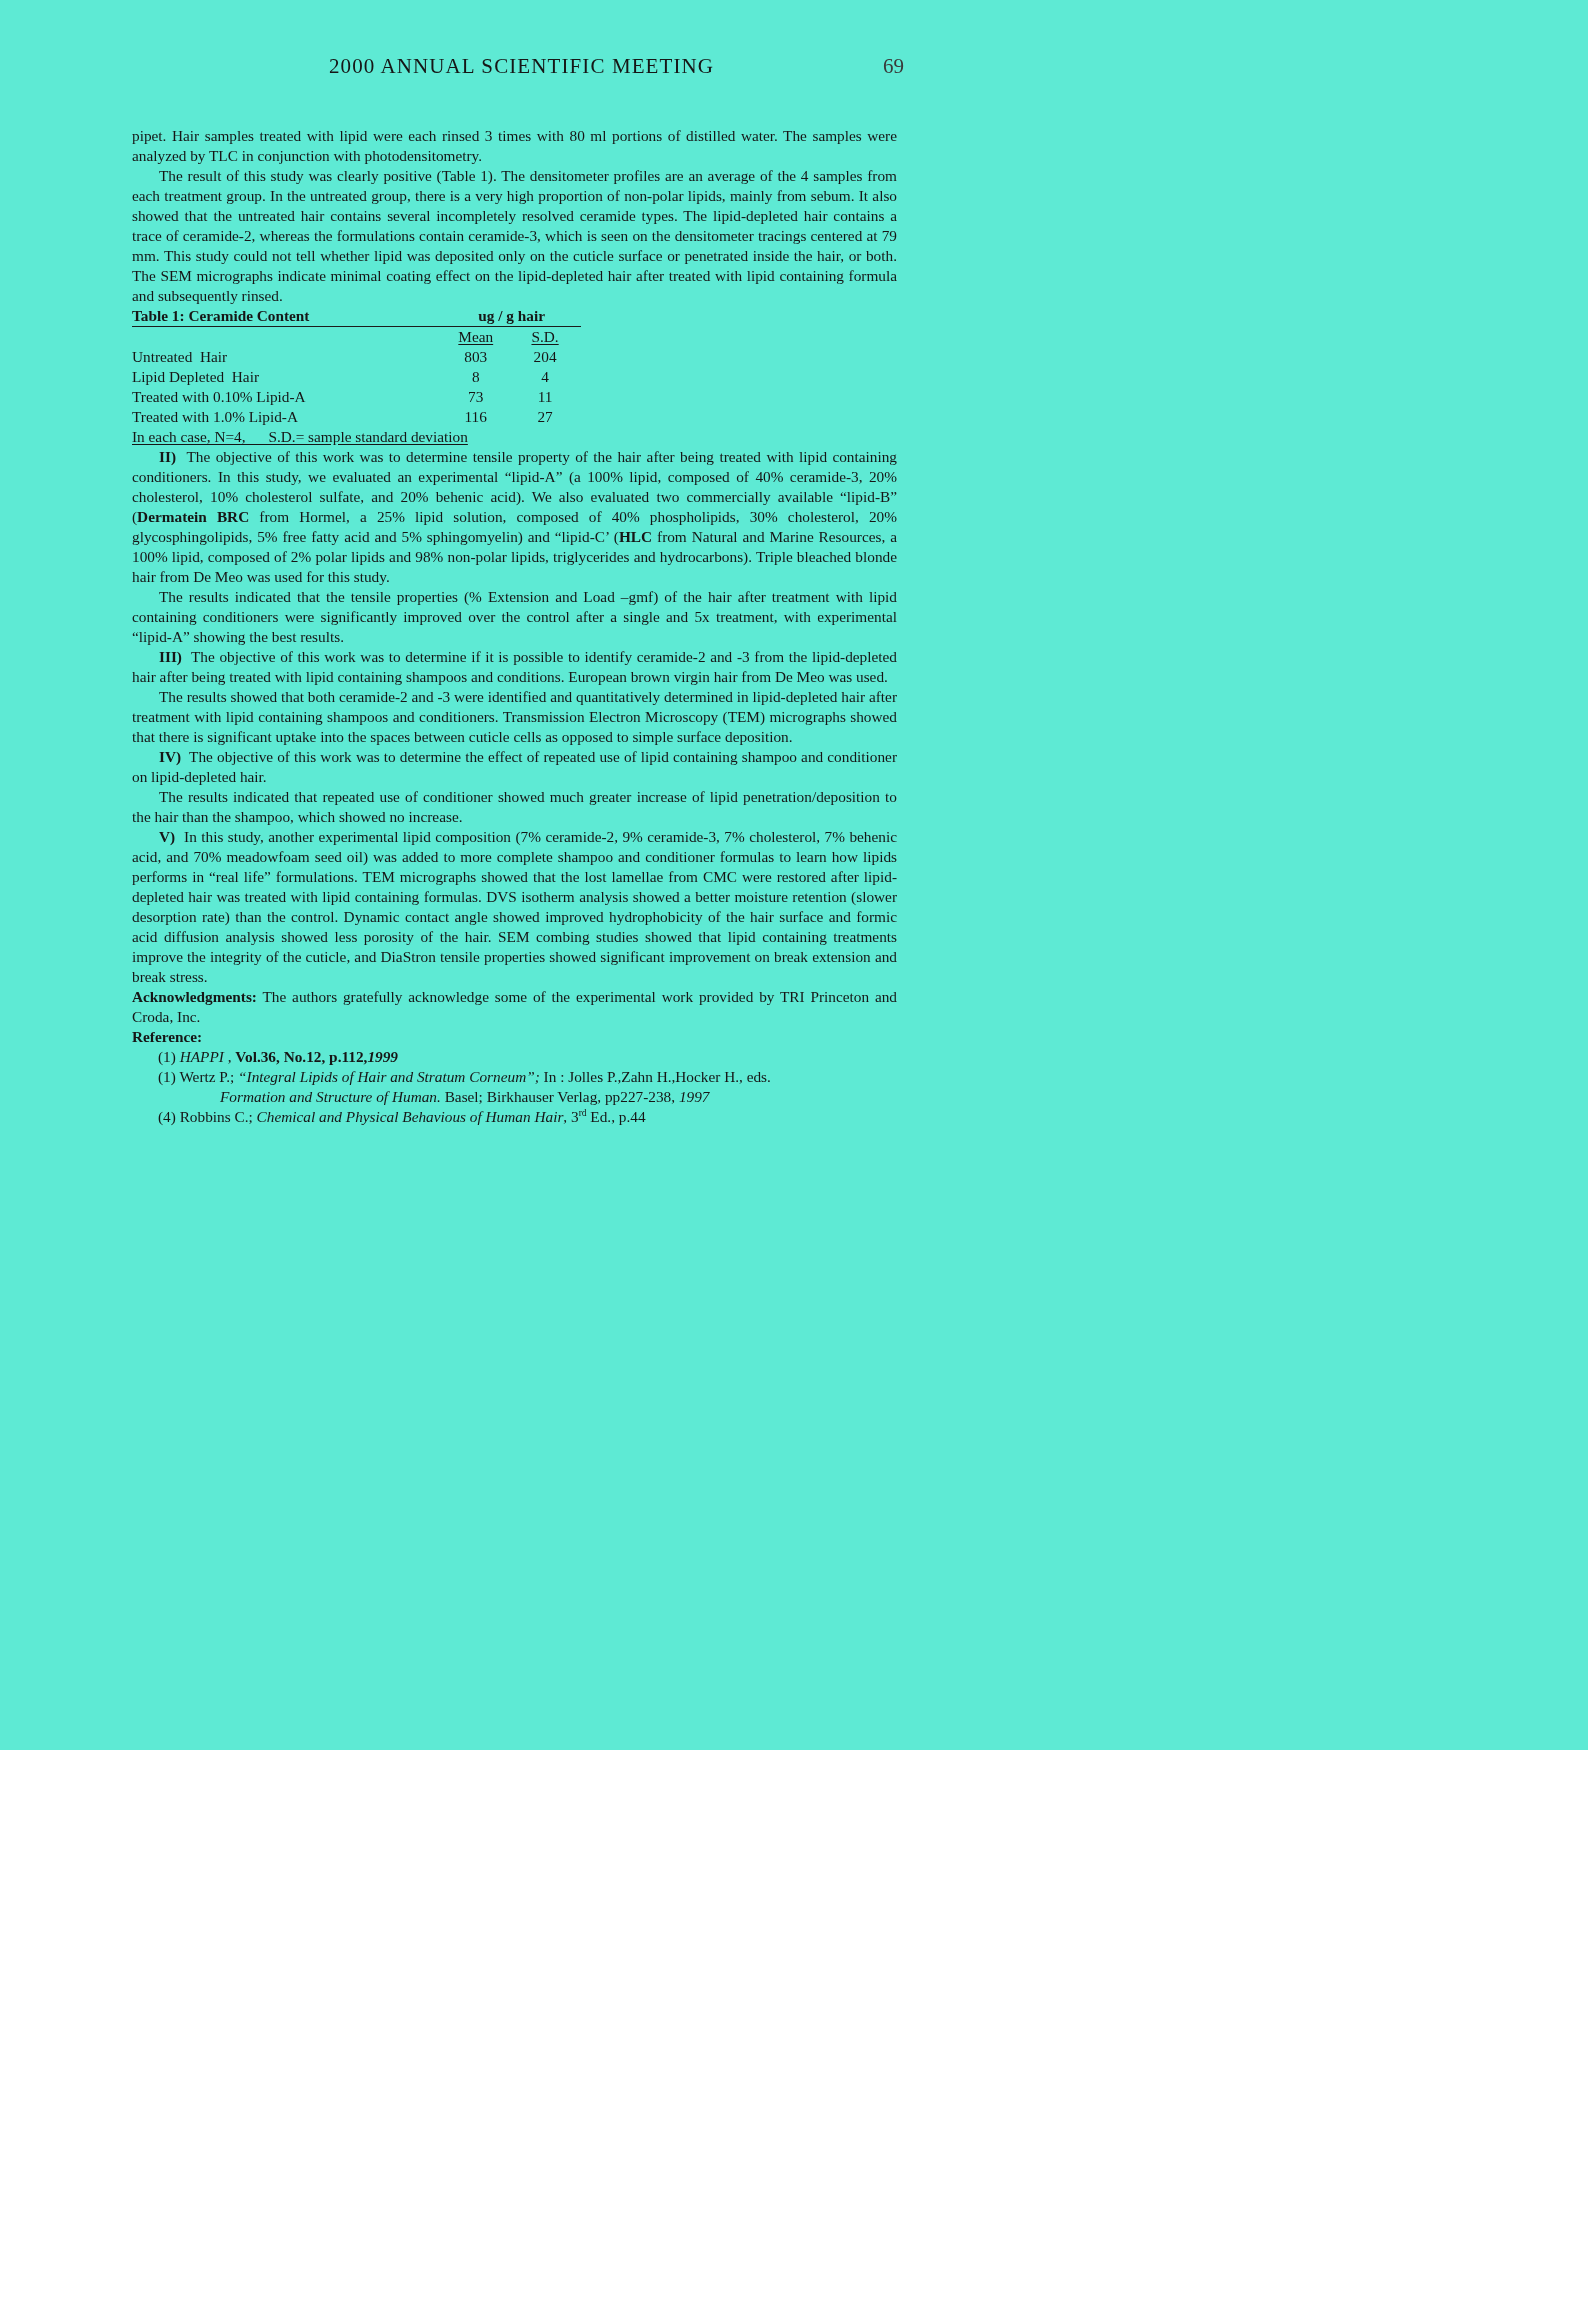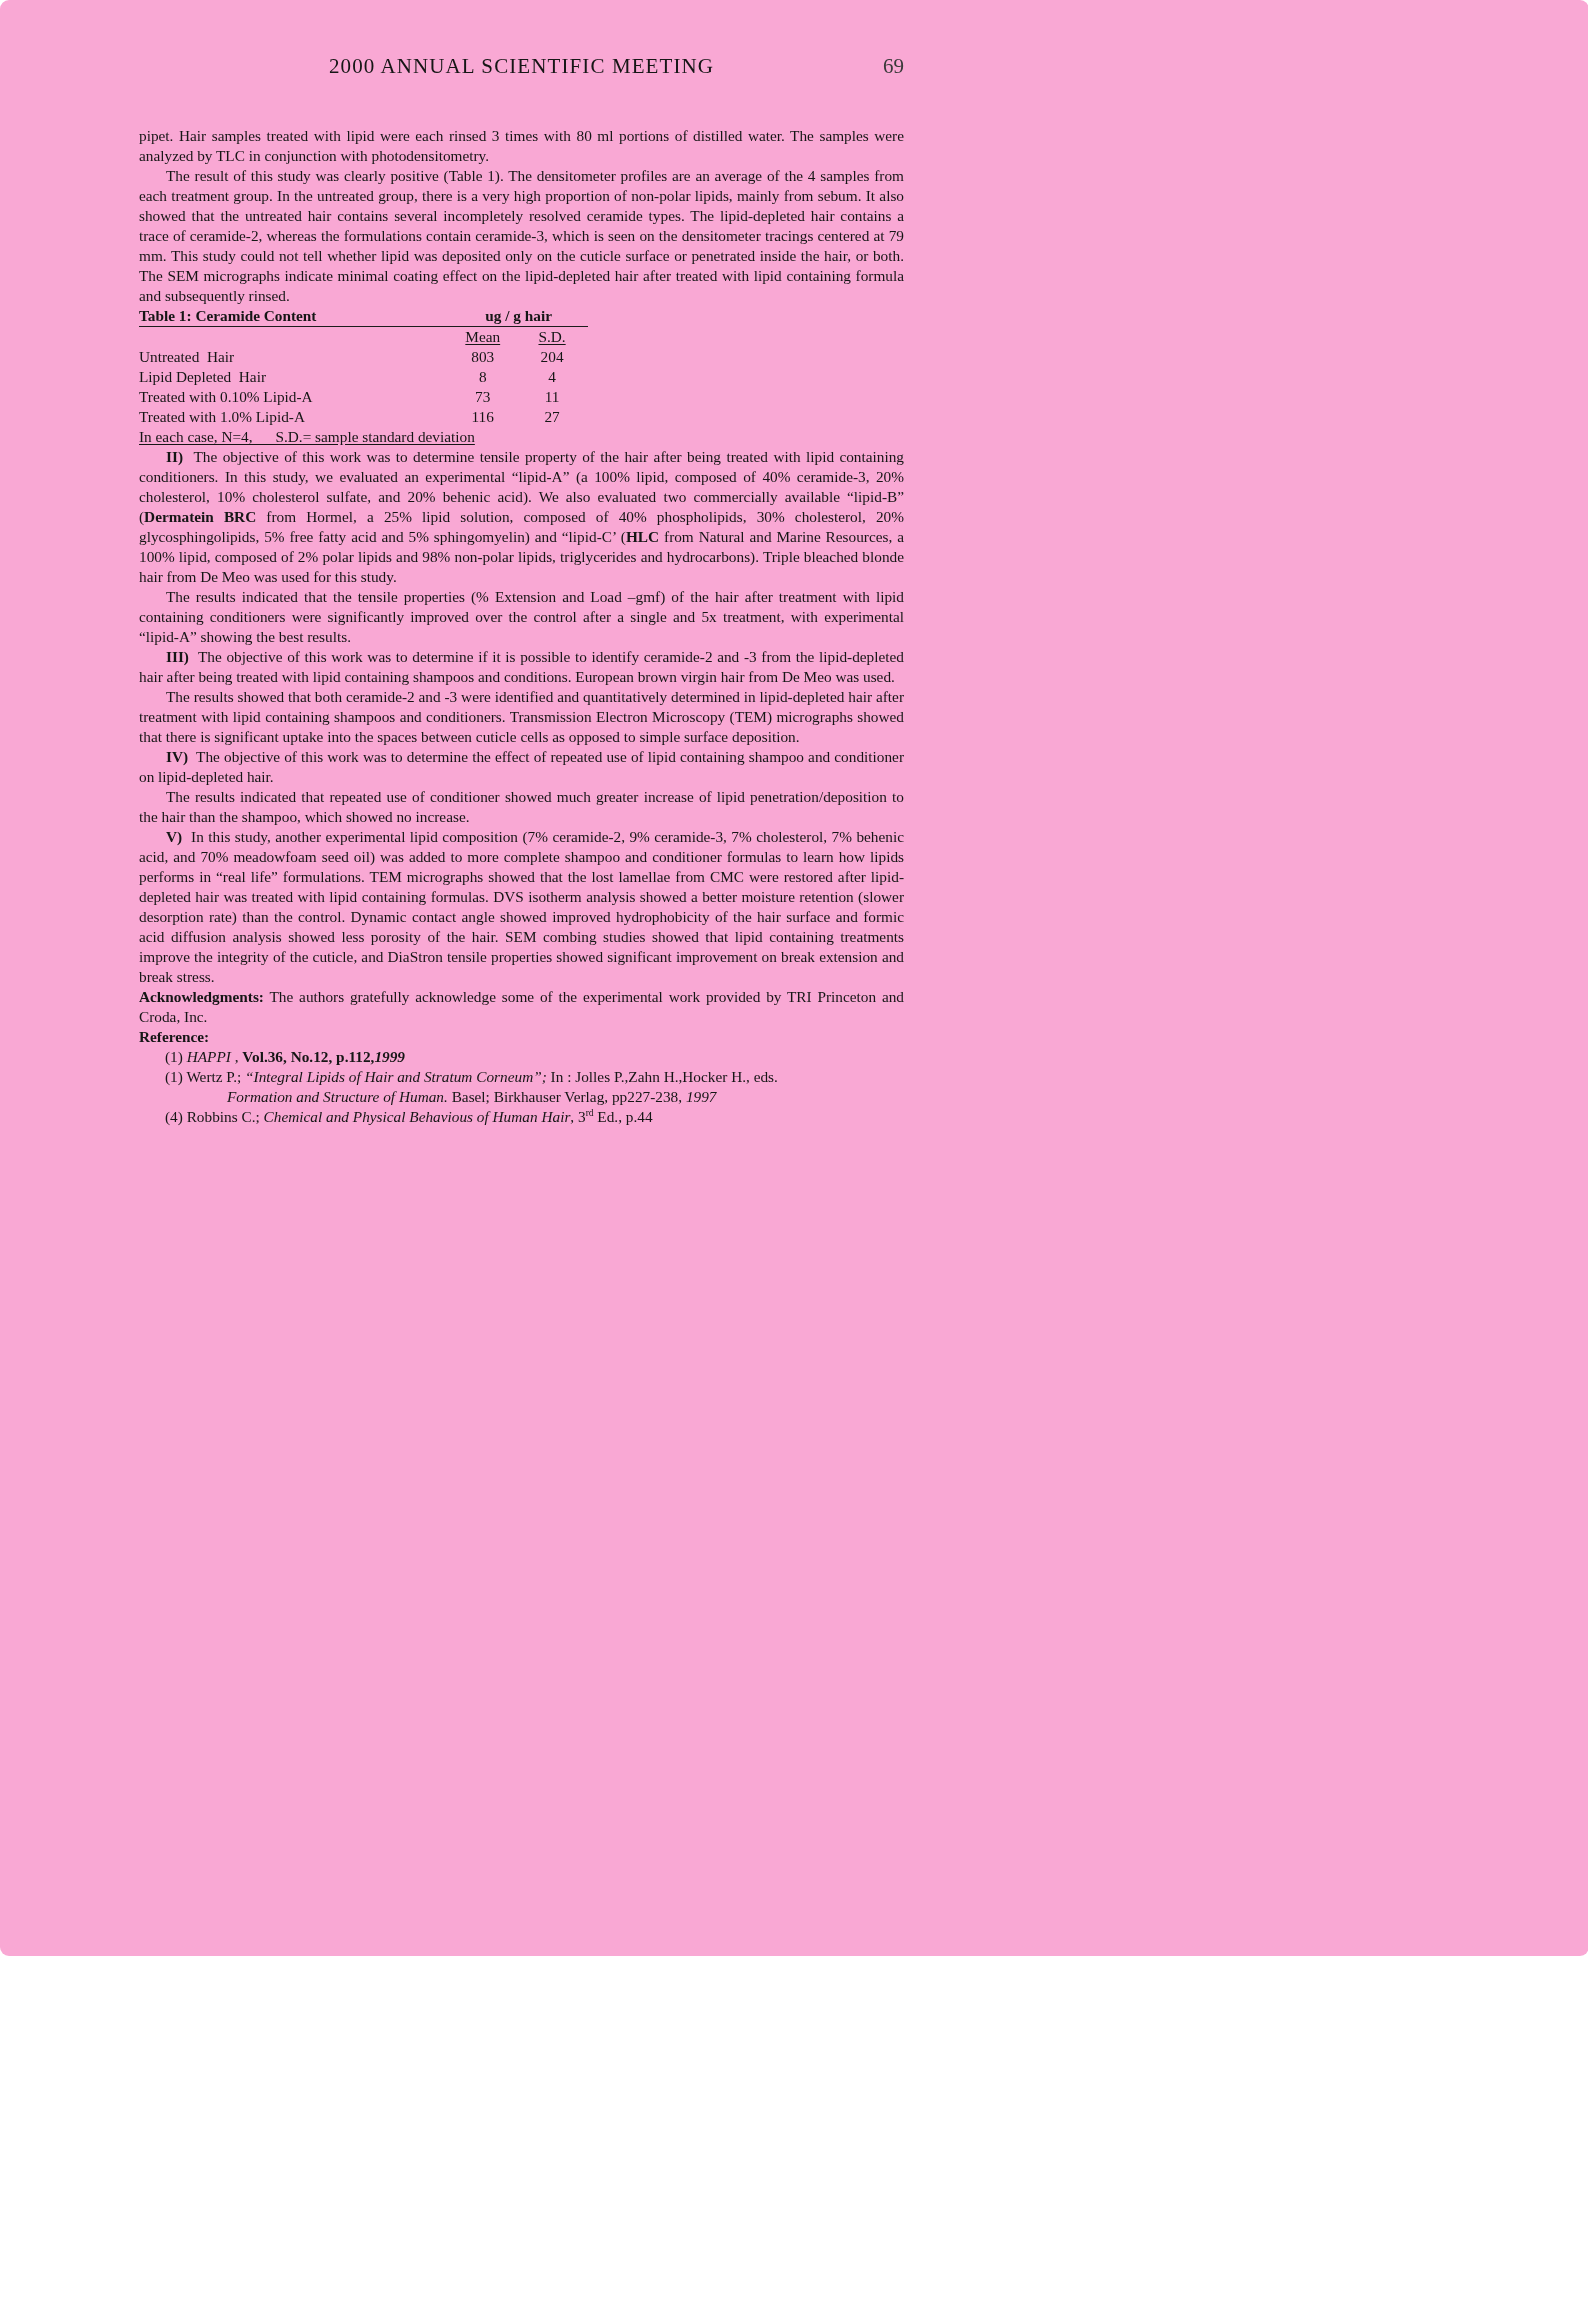--- a/index.html
+++ b/index.html
@@ -1,29 +1,28 @@
 <!DOCTYPE html>
 <html><head>
 <meta charset="utf-8">
 <style>
   * { margin:0; padding:0; box-sizing:border-box; }
   html,body { background:#ffffff; }
   body { width:1589px; height:2302px; overflow:hidden; }
   .page {
-    position:relative; width:1589px; height:1956px;
-    background:#f9a8d4; color:#161616;
+    position:relative; width:1589px; height:1750px;
+    background:#5eead4; color:#161616;
     font-family:"Liberation Serif","DejaVu Serif",serif;
-    border-radius:9px;
   }
   .page-header { position:absolute; left:139px; top:54px; width:765px; height:29px; }
   .header-title { text-align:center; font-size:21px; letter-spacing:1.1px; }
   .page-number { position:absolute; right:0; top:0; font-size:21px; color:#3a3a3a; }
 
   .content {
-    position:absolute; left:139px; top:126px; width:765px;
+    position:absolute; left:132px; top:126px; width:765px;
     font-size:15.3px; line-height:20px;
   }
   .para { text-align:justify; }
   .para.indent { text-indent:27px; }
   .b, .bold { font-weight:bold; }
   .i { font-style:italic; }
   .sup { vertical-align:super; font-size:0.62em; line-height:0; }
   .u { text-decoration:underline; text-underline-offset:1.9px; }
 
   .ctable { width:449px; }

